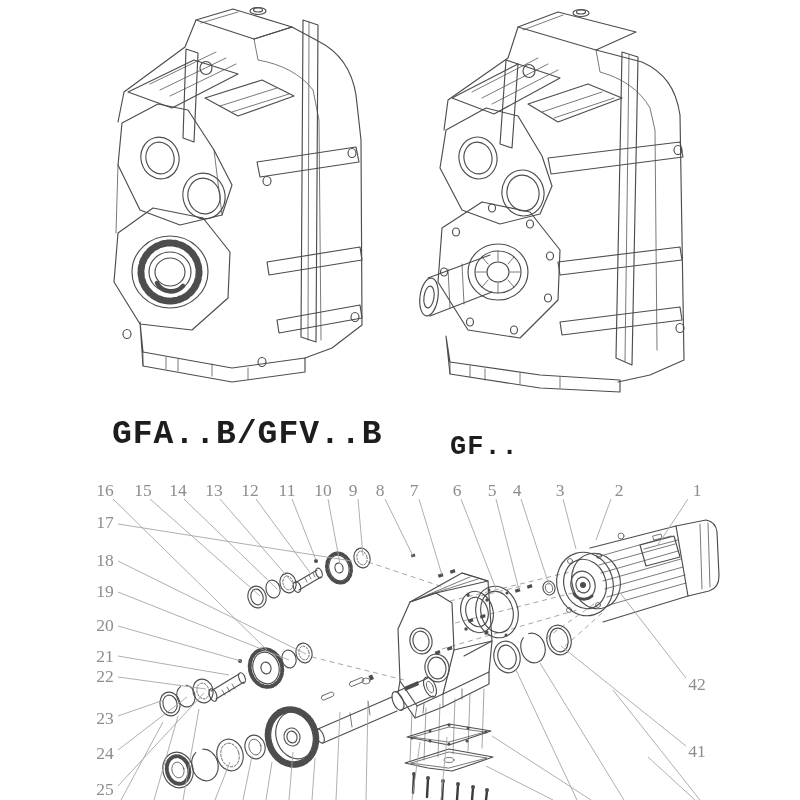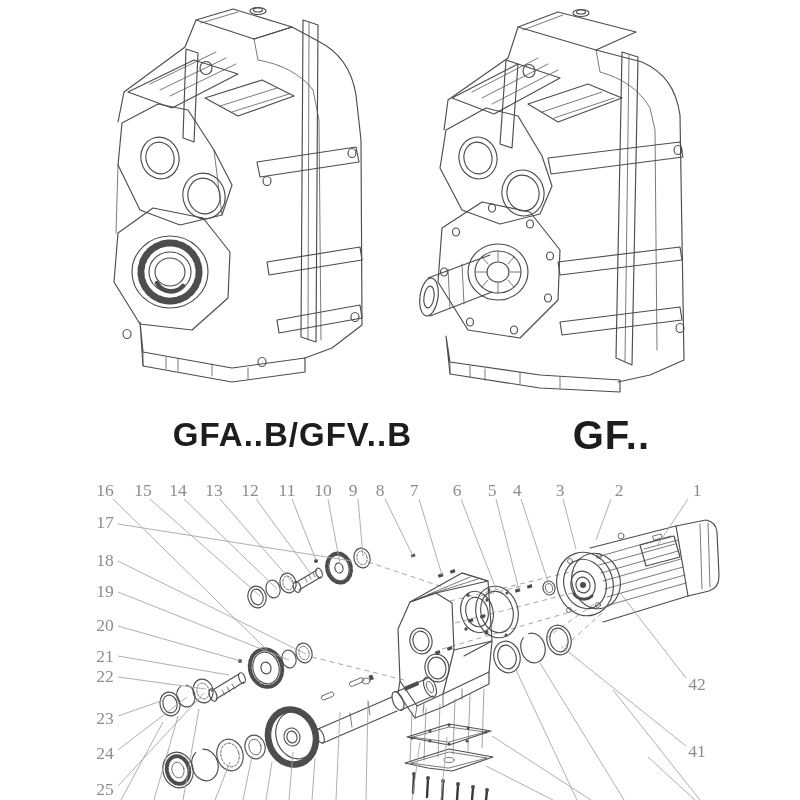--- a/index.html
+++ b/index.html
@@ -2,24 +2,24 @@
 <html style="--bg: #ffffff; --ink: #4d4d4d; --leader: #a6a6a6; --callout: #8d8d8d; --caption: #1d1d1d;"><head>
 <meta charset="utf-8">
 <style>
   :root{
     --bg:#ffffff; --ink:#4d4d4d; --leader:#a6a6a6; --callout:#8d8d8d; --caption:#1d1d1d;
   }
   html,body{margin:0;padding:0;background:#fff;}
   .page{position:relative;width:800px;height:800px;background:var(--bg);overflow:hidden;
         font-family:"Liberation Serif", serif;}
   .fig-svg{position:absolute;left:0;top:0;}
-  .caption{position:absolute;font-family:Liberation Sans, sans-serif;font-weight:700;
-           color:var(--caption);text-align:right;letter-spacing:1px;}
+  .caption{position:absolute;font-family:Liberation Mono, monospace;font-weight:700;
+           color:var(--caption);text-align:left;letter-spacing:1px;}
   .caption-left{left:112px;top:416px;width:300px;font-size:33px;}
-  .caption-right{left:450px;top:413px;width:200px;font-size:40px;}
+  .caption-right{left:450px;top:432px;width:200px;font-size:27px;}
   
   .ln{stroke:var(--ink);fill:none;stroke-width:1.15;stroke-linejoin:round;stroke-linecap:round;}
   .ln2{stroke:var(--ink);fill:none;stroke-width:0.75;stroke-linejoin:round;}
   .fillink{fill:var(--ink);stroke:none;}
   .dash{stroke:#8f8f8f;fill:none;stroke-width:0.8;stroke-dasharray:5 4;}
   .thinv{stroke:#7d7d7d;fill:none;stroke-width:0.7;}
   .teeth{fill:none;stroke:var(--ink);}
   .leader{stroke:var(--leader);stroke-width:0.9;fill:none;}
   .callout{font-family:"Liberation Serif", serif;font-size:17.5px;fill:var(--callout);
            text-anchor:middle;}

